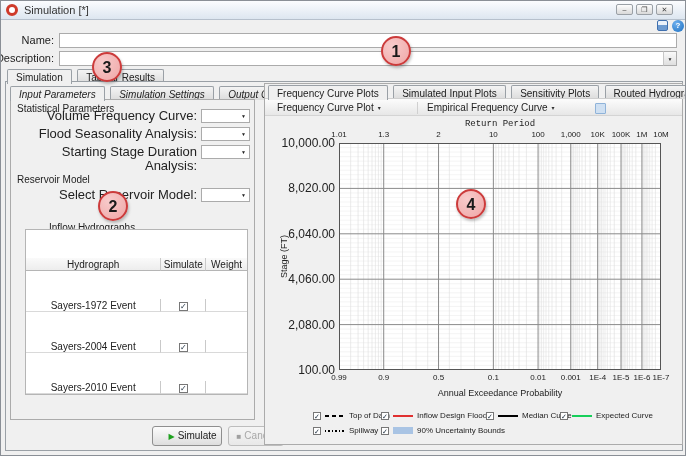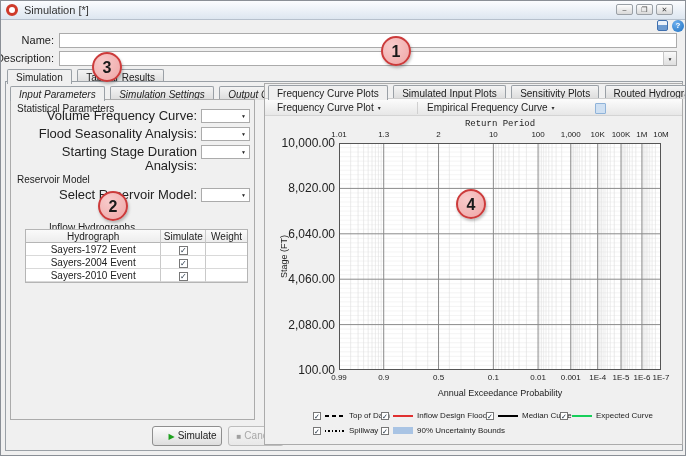--- a/index.html
+++ b/index.html
@@ -31,21 +31,21 @@
   .stabs .tab{font-size:10px;font-style:italic;}
   .lbox{position:absolute;left:4px;top:17px;width:245px;height:321px;border:1px solid #ababab;background:#f0f0f0;}
   .sect{position:absolute;left:6px;font-size:10px;color:#222;}
   .fieldrow{position:absolute;height:14px;}
   .flbl{position:absolute;right:57px;width:180px;text-align:right;font-size:13px;color:#222;line-height:14px;}
   .combo{position:absolute;left:190px;width:49px;height:14px;border:1px solid #ababab;background:#fff;}
   .combo .car{position:absolute;right:3px;top:4px;font-size:5px;color:#222;line-height:5px;}
   .fieldrow .combo{left:190px;width:49px;}
   
   .tbl{position:absolute;left:14px;top:129px;width:223px;border:1px solid #b5b5b5;background:#fff;}
-  .trow{display:flex;height:13px;}
+  .trow{display:flex;height:13px;margin-top:28px;}
   .trow.head{background:linear-gradient(#fafafa,#ececec);}
   .tc{border-right:1px solid #c9c9c9;border-bottom:1px solid #d9d9d9;font-size:10px;text-align:center;line-height:13px;color:#222;overflow:hidden;}
   .trow.head .tc{border-bottom:1px solid #b5b5b5;}
   .tc.c1{width:136px;}.tc.c2{width:45px;}.tc.c3{width:41px;border-right:none;}
   .chk{display:inline-block;width:9px;height:9px;border:1px solid #777;background:#fff;font-size:8px;line-height:8px;text-align:center;color:#234;vertical-align:middle;}
   .tc .chk{margin-top:1px;}
   
   .btn{position:absolute;top:344px;height:20px;border:1px solid #8f8f8f;border-radius:3px;background:linear-gradient(#fcfcfc,#dedede);font-size:10px;color:#222;text-align:center;line-height:18px;}
   .btn .gl{font-size:8px;margin-right:3px;}
   .btn.dis{color:#a8a8a8;border-color:#bdbdbd;background:linear-gradient(#f5f5f5,#e8e8e8);}

